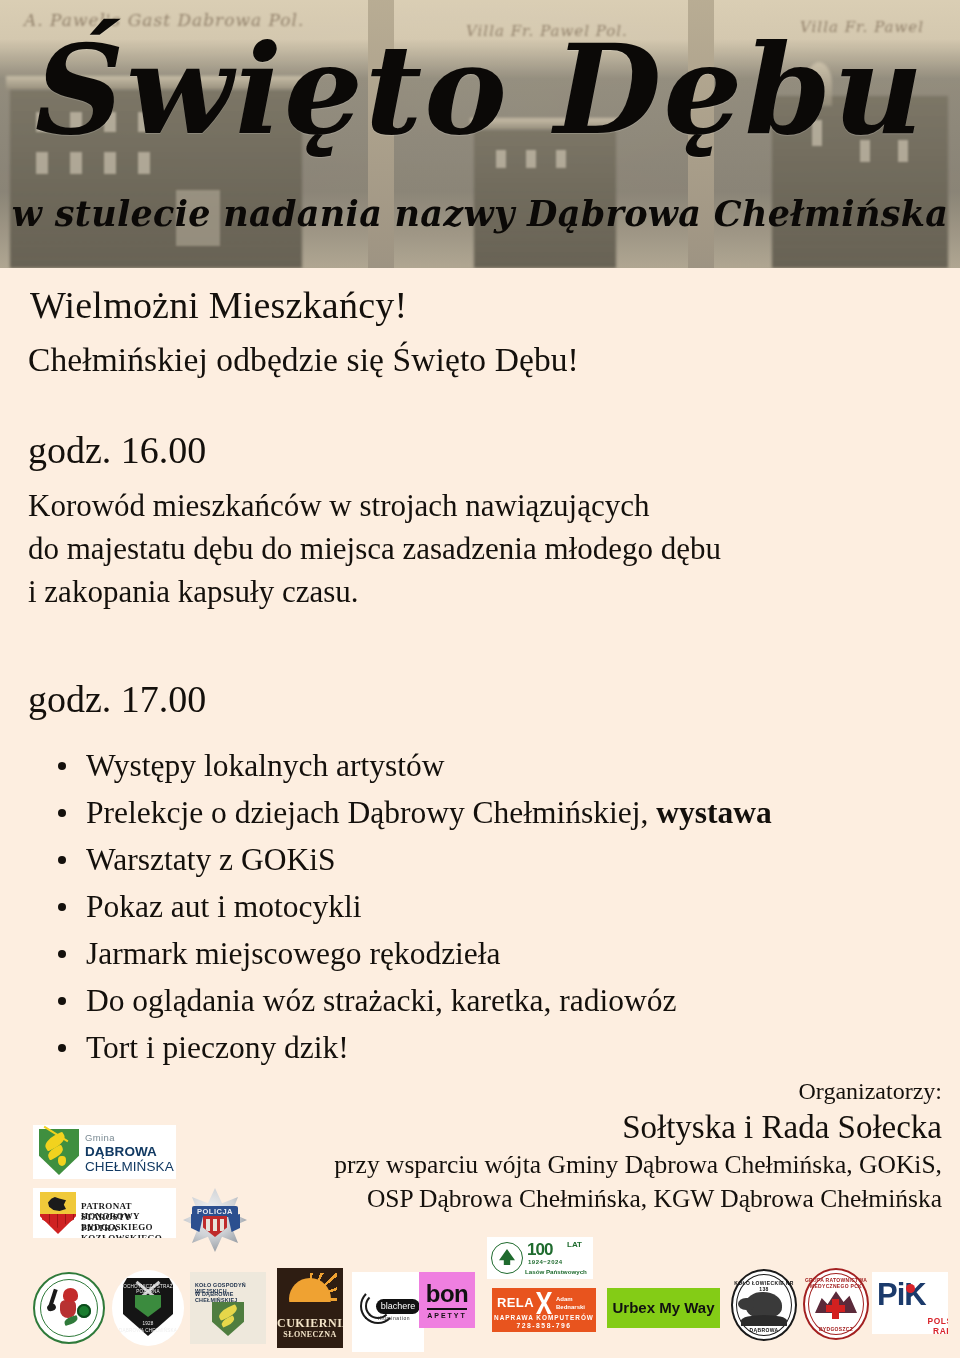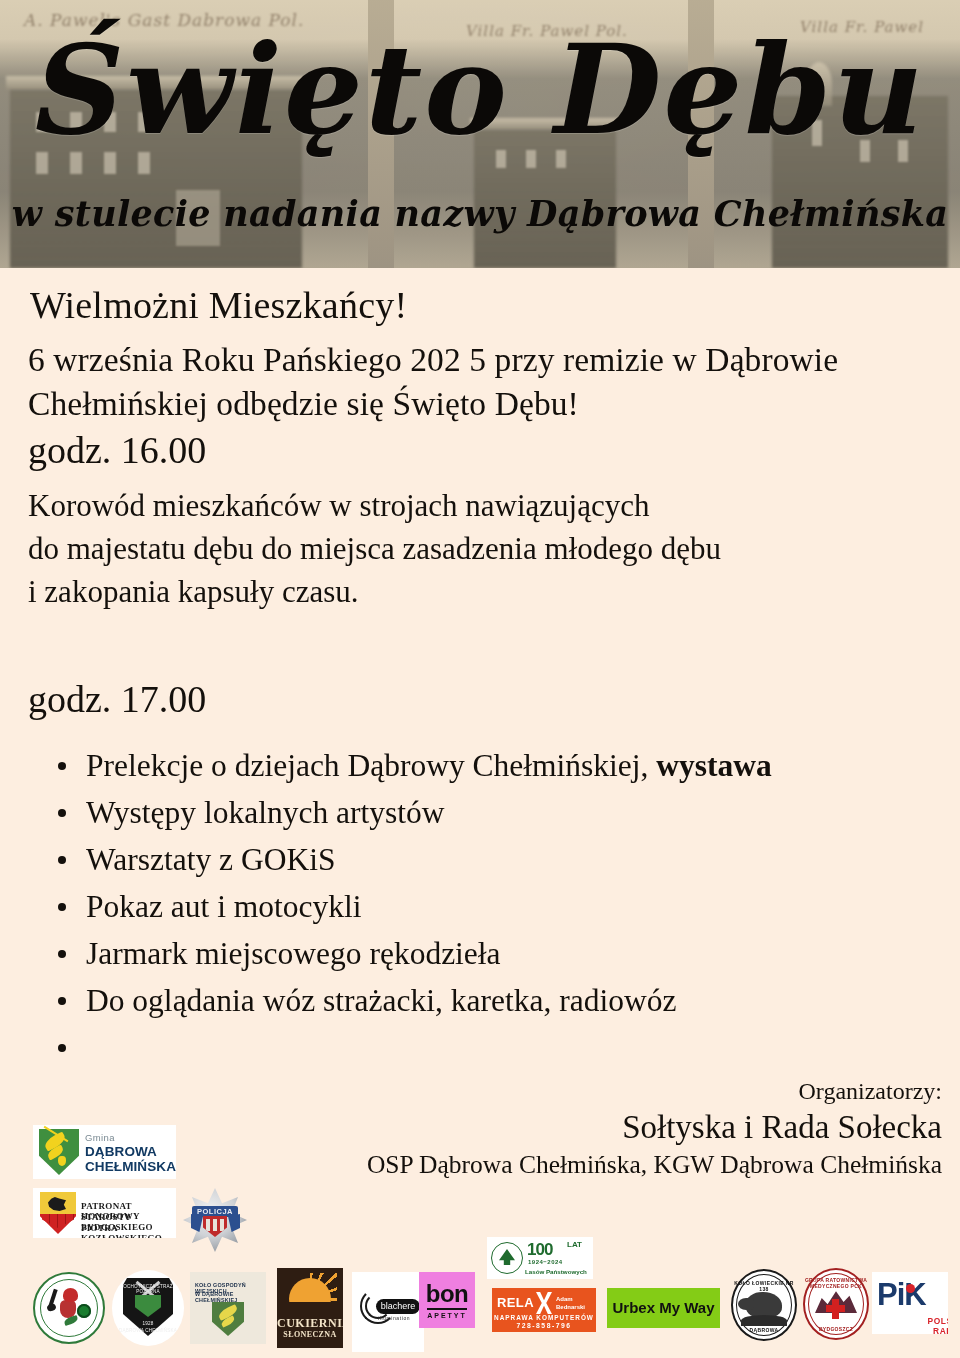--- a/index.html
+++ b/index.html
@@ -214,21 +214,21 @@
   }
   .gmina .leafA, .gmina .leafB {
     position:absolute; background:#f2d21e; border-radius:60% 10% 60% 10%;
   }
   .gmina .leafA { left:11px; top:11px; width:22px; height:11px; transform:rotate(-28deg); }
   .gmina .leafB { left:14px; top:23px; width:17px; height:9px; transform:rotate(-28deg); }
   .gmina .acorn { position:absolute; left:25px; top:31px; width:8px; height:10px; background:#f2d21e; border-radius:50% 50% 60% 60%; }
   .gmina .stem { position:absolute; left:9px; top:8px; width:28px; height:2px; background:#f2d21e; transform:rotate(32deg); }
   .gmina .t1 { position:absolute; left:52px; top:7px; font-family:"Liberation Sans",sans-serif; font-size:9.5px; color:#7a8a93; letter-spacing:.4px;}
   .gmina .t2 { position:absolute; left:52px; top:19px; font-family:"Liberation Sans",sans-serif; font-size:13.5px; font-weight:700; color:#123a63; letter-spacing:.1px;}
-  .gmina .t3 { position:absolute; left:52px; top:34px; font-family:"Liberation Sans",sans-serif; font-size:13.5px; font-weight:700; color:#123a63; letter-spacing:.1px;}
+  .gmina .t3 { position:absolute; left:52px; top:34px; font-family:"Liberation Sans",sans-serif; font-size:13.5px; font-weight:400; color:#123a63; letter-spacing:.1px;}
 
   
   .patronat { left: 33px; top: 1188px; width: 143px; height: 50px; background:#fff; }
   .patronat .shield2 {
     position:absolute; left:7px; top:4px; width:36px; height:42px;
     background: linear-gradient(180deg,#f0c93a 0 52%, #cf2222 52% 100%);
     clip-path: polygon(0 0, 100% 0, 100% 58%, 50% 100%, 0 58%);
   }
   .patronat .lion { position:absolute; left:15px; top:9px; width:18px; height:14px; background:#1b1b1b; clip-path: polygon(0 40%,18% 12%,38% 0,62% 10%,100% 24%,88% 56%,100% 86%,64% 100%,30% 92%,6% 70%); }
   .patronat .bricks { position:absolute; left:9px; top:26px; width:32px; height:14px; background:
@@ -416,47 +416,47 @@
       <div class="title-main">Święto Dębu</div>
       <div class="title-sub">w stulecie nadania nazwy Dąbrowa Chełmińska</div>
     </div>
   </div>
 
   <div class="body">
 
     <div class="txt greeting">Wielmożni Mieszkańcy!</div>
 
     <div class="txt intro">
-      <div>6 września Roku Pańskiego 202 5 przy remizie w Dąbrowie</div>
       <div>Chełmińskiej odbędzie się Święto Dębu!</div>
     </div>
 
     <div class="txt hour-1">godz. 16.00</div>
 
     <div class="txt prog-1">
       <div>Korowód mieszkańców w strojach nawiązujących</div>
       <div>do majestatu dębu do miejsca zasadzenia młodego dębu</div>
       <div> i zakopania kapsuły czasu.</div>
     </div>
 
     <div class="txt hour-2">godz. 17.00</div>
 
     <ul class="txt bullets" id="bullet-list">
+        <li><span class="dot"></span><span>Występy lokalnych artystów</span></li>
         <li><span class="dot"></span><span>Prelekcje o dziejach Dąbrowy Chełmińskiej, </span><b>wystawa</b></li>
-        <li><span class="dot"></span><span>Występy lokalnych artystów</span></li>
         <li><span class="dot"></span><span>Warsztaty z GOKiS</span></li>
         <li><span class="dot"></span><span>Pokaz aut i motocykli</span></li>
         <li><span class="dot"></span><span>Jarmark miejscowego rękodzieła</span></li>
         <li><span class="dot"></span><span>Do oglądania wóz strażacki, karetka, radiowóz</span></li>
-        <li><span class="dot"></span></li>
+        <li><span class="dot"></span><span>Tort i pieczony dzik!</span></li>
       </ul>
 
     <div class="org txt">
       <div class="line-1">Organizatorzy:</div>
       <div class="line-2">Sołtyska i Rada Sołecka</div>
+      <div class="line-3">przy wsparciu wójta Gminy Dąbrowa Chełmińska, GOKiS,</div>
       <div class="line-4">OSP Dąbrowa Chełmińska, KGW Dąbrowa Chełmińska</div>
     </div>
   </div>
 
   <div class="logo gmina">
     <div class="shield"></div>
     <div class="stem"></div>
     <div class="leafA"></div>
     <div class="leafB"></div>
     <div class="acorn"></div>

